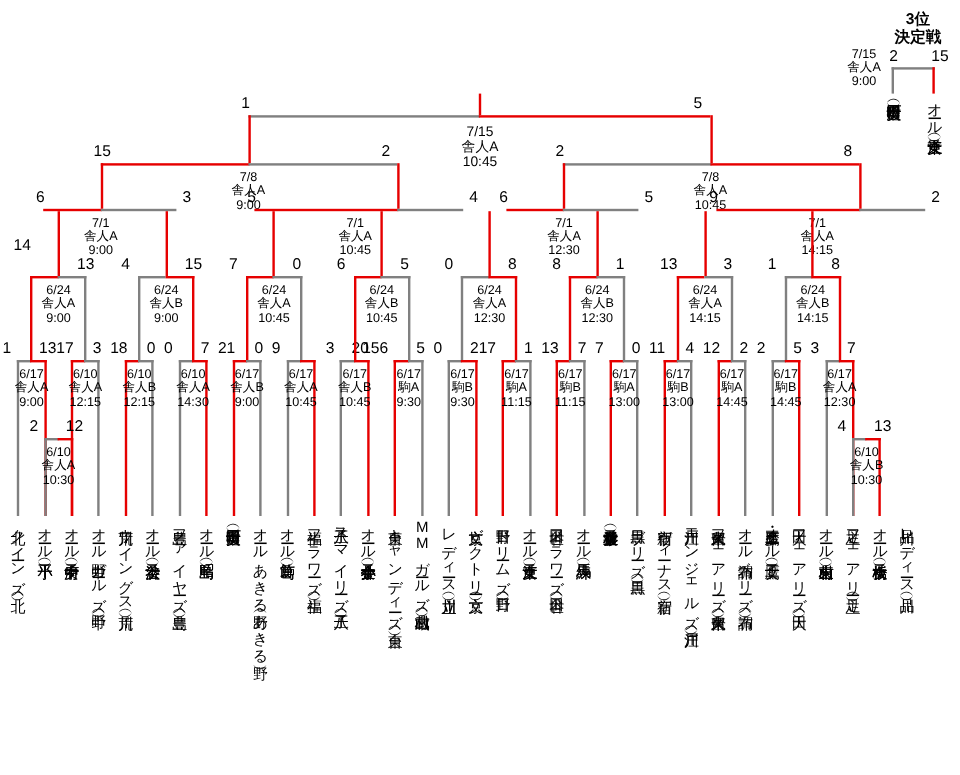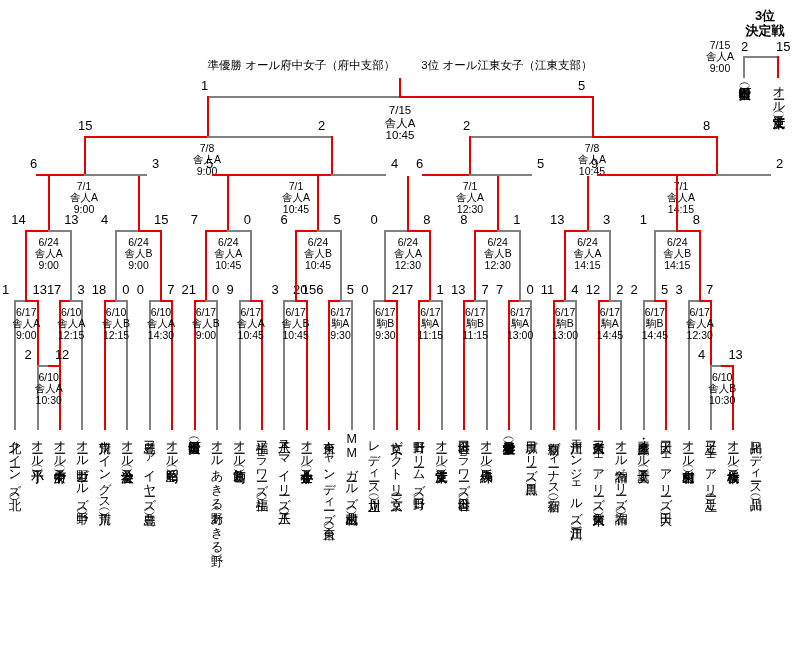--- a/index.html
+++ b/index.html
@@ -60,23 +60,20 @@
     writing-mode:vertical-rl;
     text-orientation:upright;
     white-space:nowrap;
   }
 </style>
 </head>
 <body>
 
 <div id="stage">
 
-  <div class="hdr" id="runner-row">
-    <span>準優勝 オール府中女子（府中支部）</span><span class="gap"></span><span>3位 オール江東女子（江東支部）</span>
-  </div>
 
   <div id="tp-title">
     <div>3位</div>
     <div>決定戦</div>
   </div>
 
   <div class="score r" style="left:741px; top:40px;">2</div>
   <div class="score r" style="left:776px; top:40px;">15</div>
   <div class="seg h" style="left:743px; top:56px; width:36px;"></div>
   <div class="seg v" style="left:743px; top:56px; height:22px;"></div>
@@ -364,21 +361,21 @@
       <div class="score r" style="left: 728.4px; top: 348px;">13</div>
       <div class="match" style="left: 700.15px; top: 372px; width: 44px;">
         <div>6/10</div>
         <div>舎人B</div>
         <div>10:30</div>
       </div>
       <div class="seg h red" style="left: 25.25px; top: 230px; width: 23.45px;"></div>
       <div class="seg h" style="left: 47.7px; top: 230px; width: 24.45px;"></div>
       <div class="seg v red" style="left: 25.25px; top: 230px; height: 70px;"></div>
       <div class="seg v" style="left: 70.15px; top: 230px; height: 70px;"></div>
-      <div class="score r" style="left: 11.25px; top: 213px;">14</div>
+      <div class="score r" style="left: 11.25px; top: 197px;">14</div>
       <div class="score r" style="left: 64.15px; top: 213px;">13</div>
       <div class="match" style="left: 20.7px; top: 237px; width: 56px;">
         <div>6/24</div>
         <div>舎人A</div>
         <div>9:00</div>
       </div>
       <div class="seg h" style="left: 115.05px; top: 230px; width: 23.45px;"></div>
       <div class="seg h red" style="left: 137.5px; top: 230px; width: 24.45px;"></div>
       <div class="seg v" style="left: 115.05px; top: 230px; height: 70px;"></div>
       <div class="seg v red" style="left: 159.95px; top: 230px; height: 70px;"></div>

